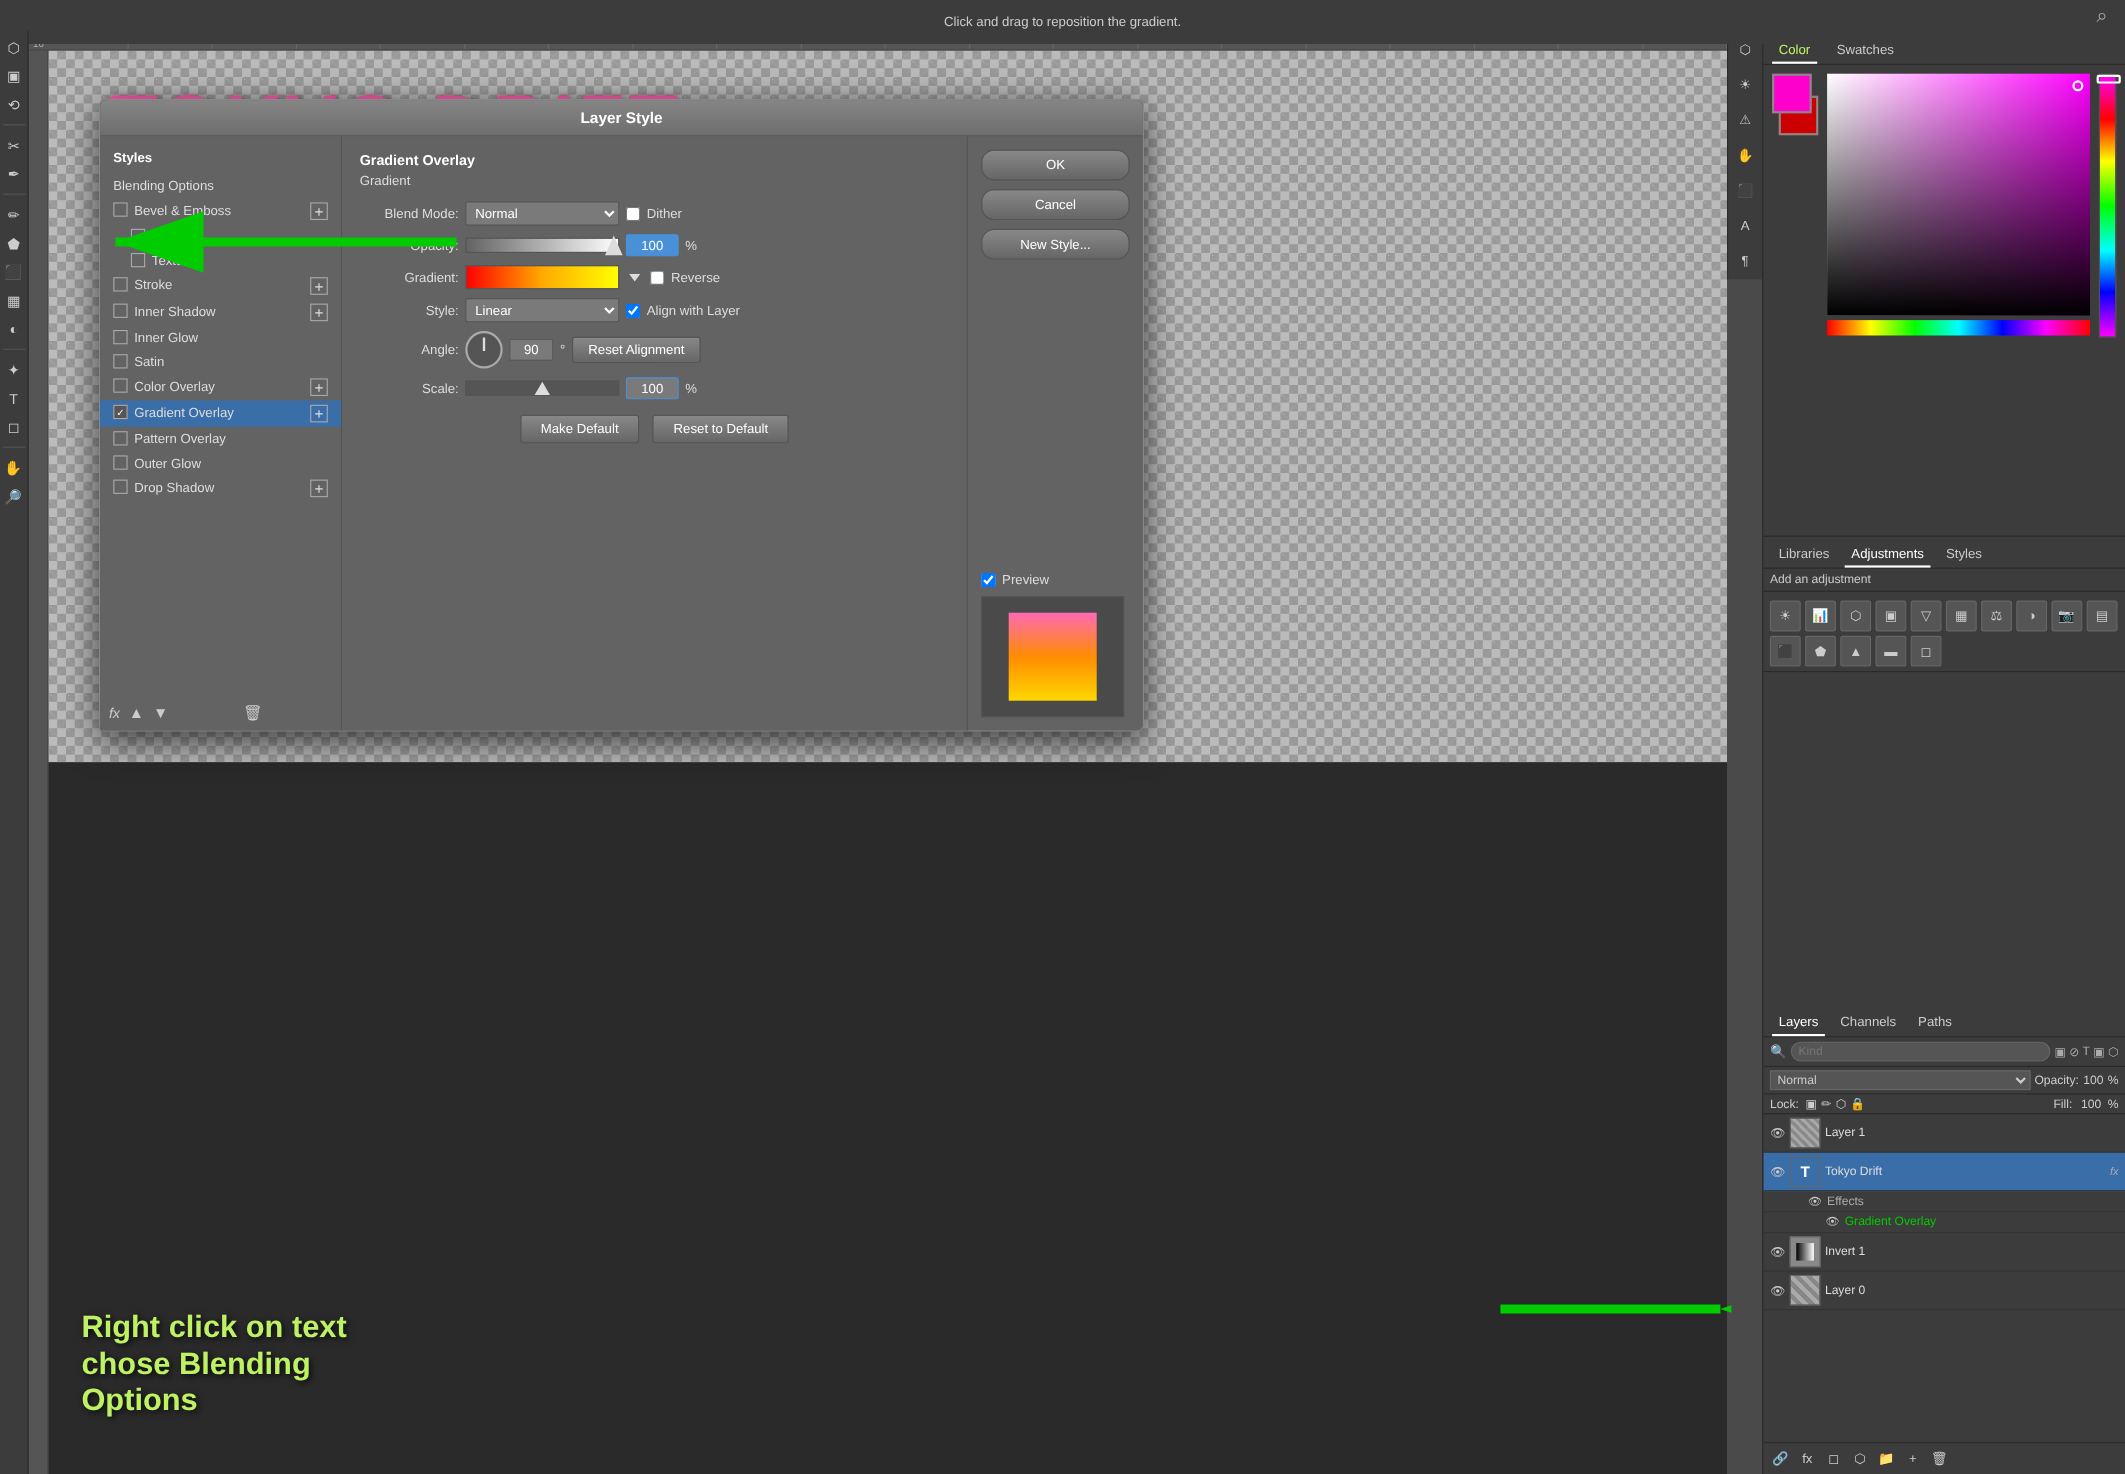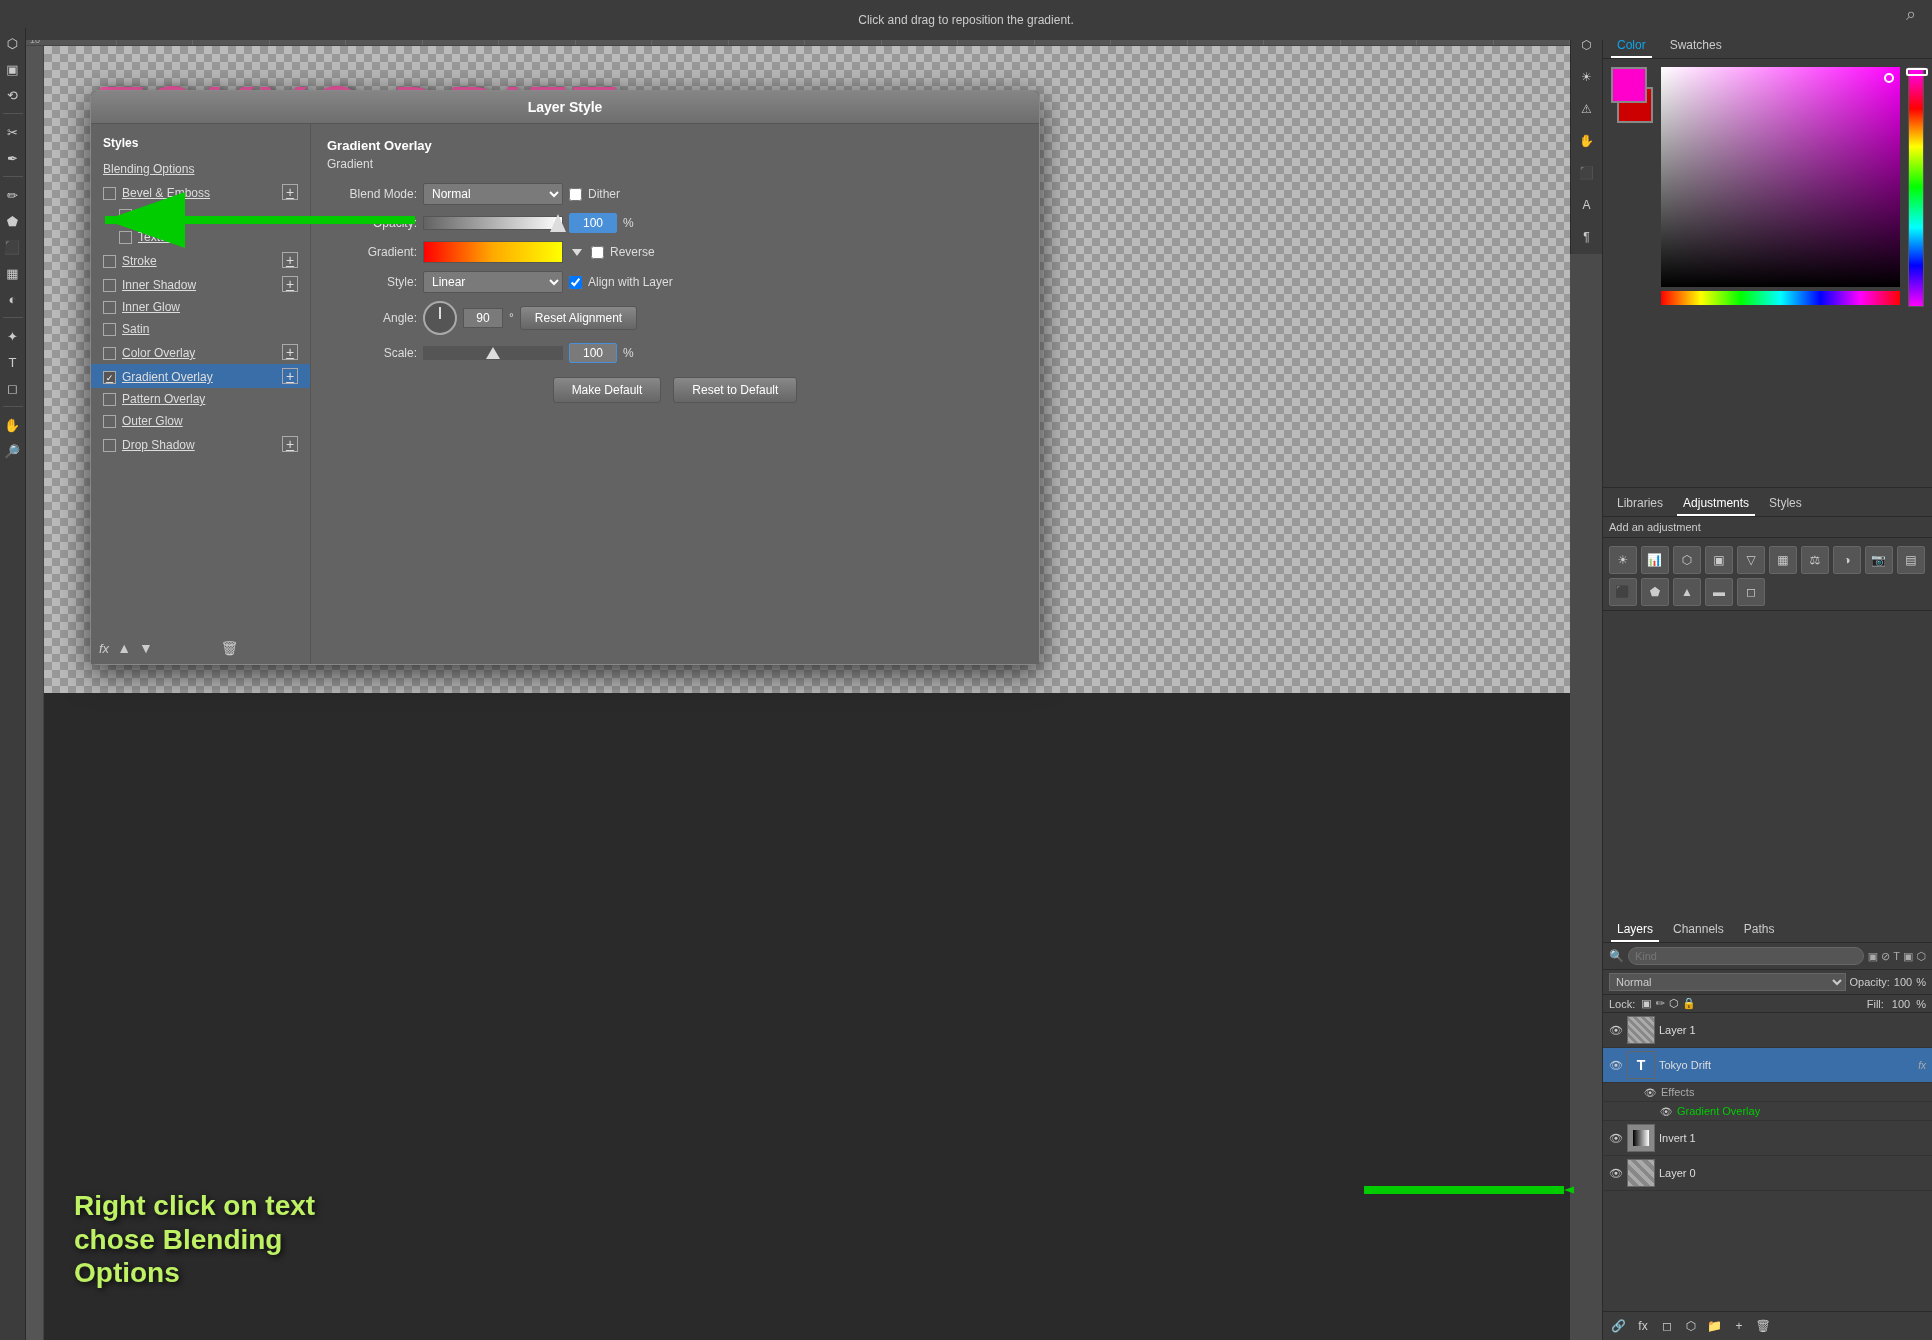--- a/index.html
+++ b/index.html
@@ -62,21 +62,21 @@
       gap: 12px;
     }
     .color-panel-tab {
       padding: 4px 6px;
       color: #ccc;
       cursor: pointer;
       font-size: 12px;
       border-bottom: 2px solid transparent;
     }
     .color-panel-tab.active {
-      color: #0ea5e9;
+      color: #bef264;
       border-bottom: 2px solid #fff;
     }
 
     
     .adjustments-panel {
       flex: 1;
       display: flex;
       flex-direction: column;
       overflow: hidden;
     }
@@ -351,27 +351,26 @@
       padding: 8px 0;
     }
     .styles-header {
       color: #fff;
       font-weight: bold;
       font-size: 12px;
       padding: 4px 12px 8px;
     }
     .style-item {
       display: flex;
-      align-items: flex-end;
+      align-items: flex-start;
       padding: 4px 12px;
       color: #ddd;
       font-size: 12px;
       gap: 6px;
       cursor: pointer;
-      text-decoration: underline;
     }
     .style-item.active { background: #3a6ea8; }
     .style-checkbox {
       width: 13px;
       height: 13px;
       border: 1px solid #aaa;
       background: transparent;
       flex-shrink: 0;
       display: flex;
       align-items: center;
@@ -1142,15 +1141,30 @@
           <input type="text" class="form-input" value="100" style="">
           <span class="percent-label">%</span>
         </div>
 
         <div class="dialog-actions-bottom">
           <button class="btn-default">Make Default</button>
           <button class="btn-default">Reset to Default</button>
         </div>
       </div>
 
+      <div class="dialog-right">
+        <button class="dialog-btn primary">OK</button>
+        <button class="dialog-btn">Cancel</button>
+        <button class="dialog-btn">New Style...</button>
+
+        <div class="preview-area">
+          <div class="preview-label">
+            <input type="checkbox" checked="" style="">
+            <span>Preview</span>
+          </div>
+          <div class="preview-box">
+            <div class="preview-square"></div>
+          </div>
+        </div>
+      </div>
     </div>
   </div>
 </div>
 
 </body></html>

